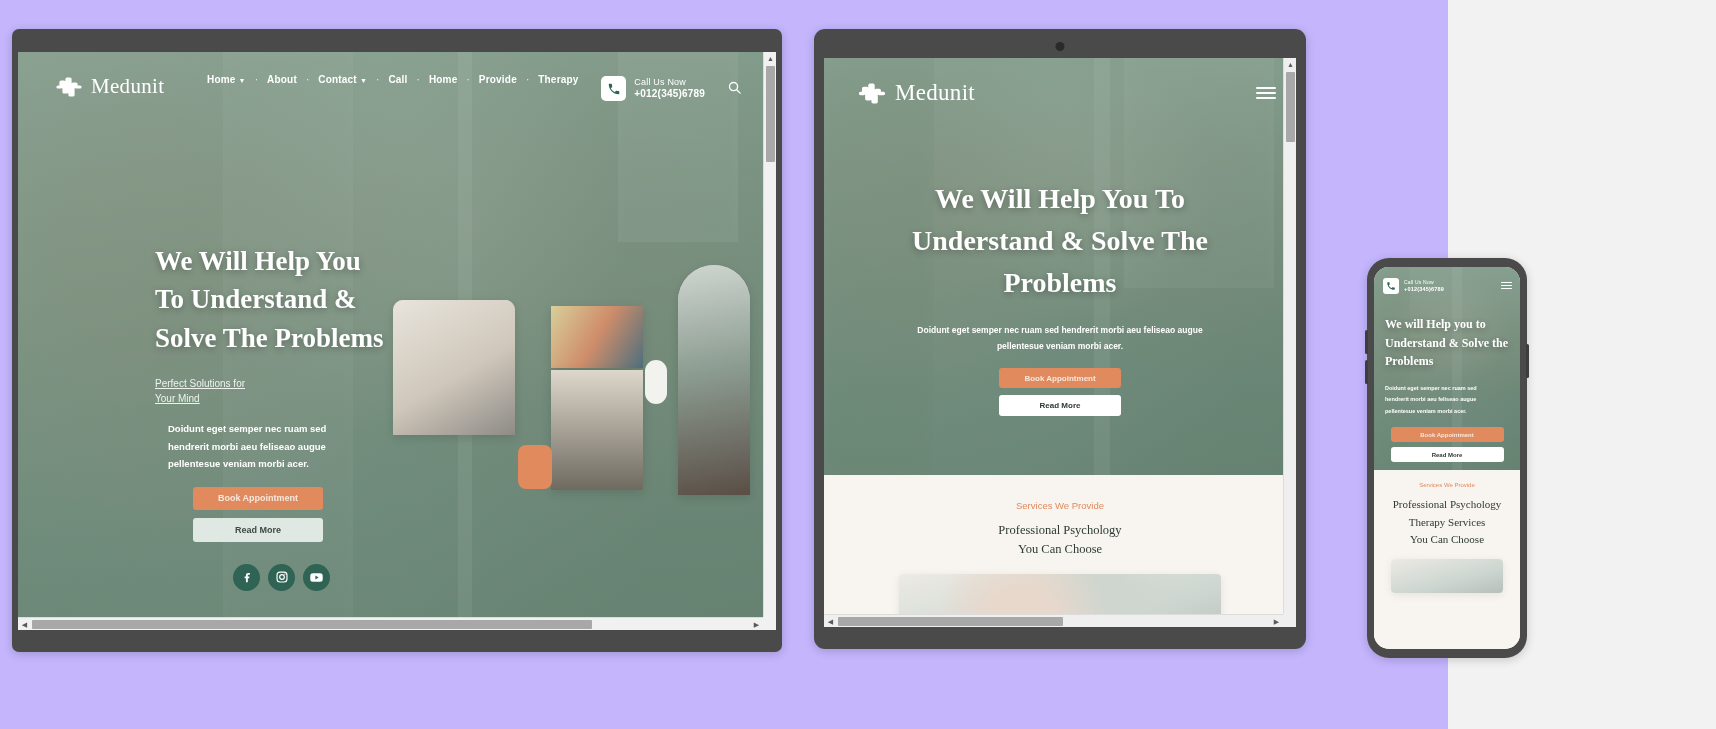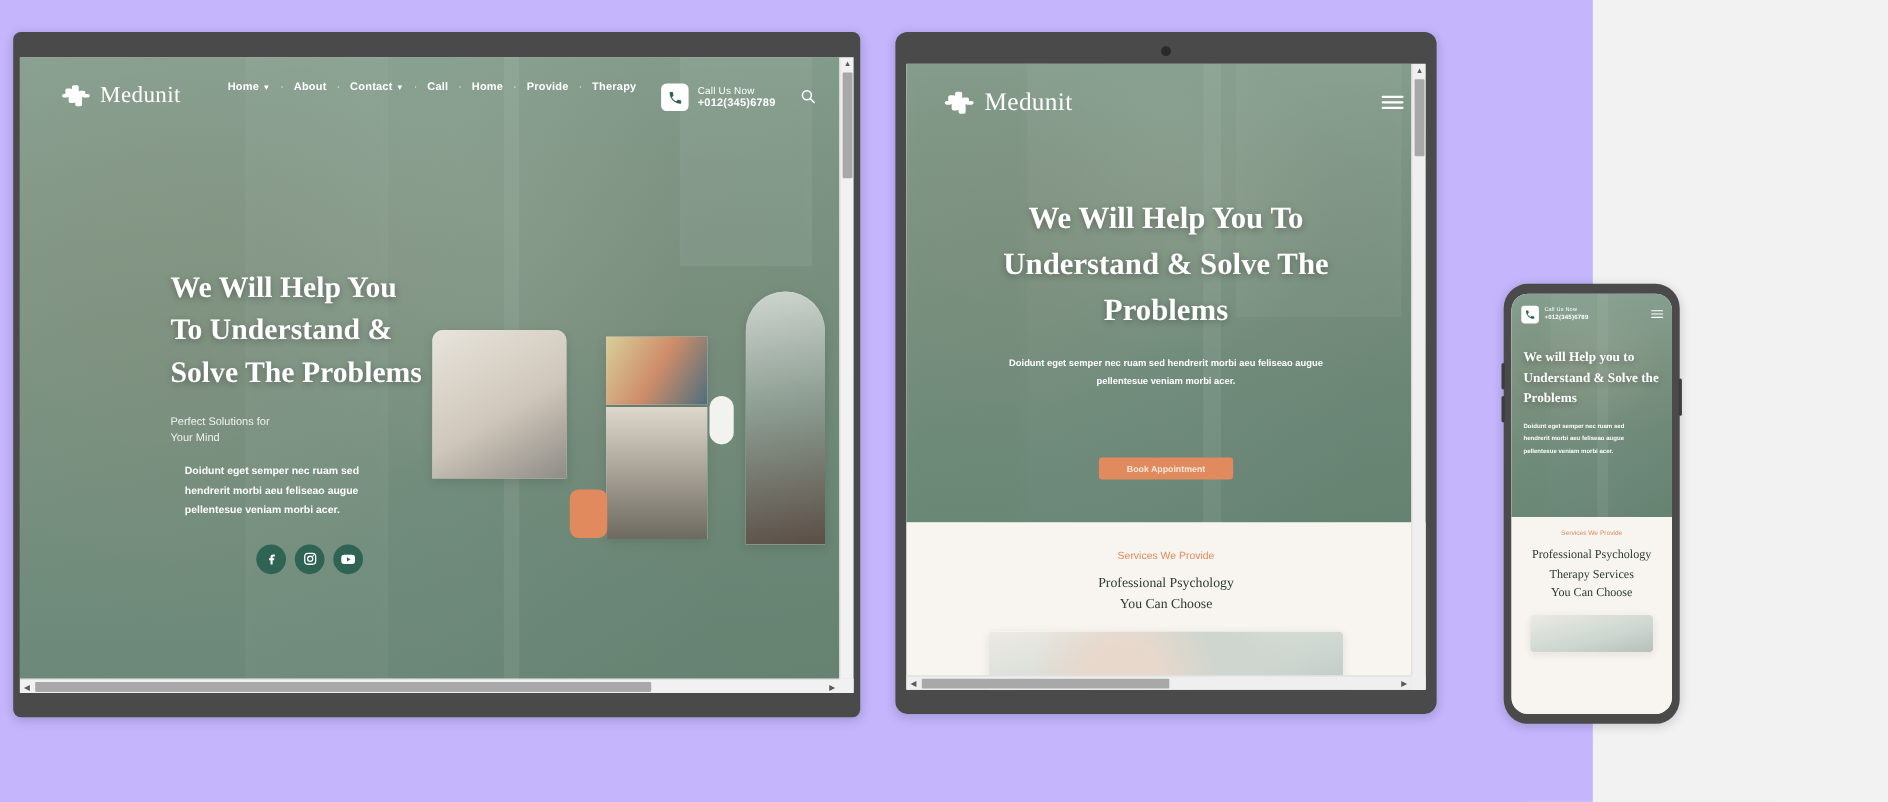--- a/index.html
+++ b/index.html
@@ -92,21 +92,21 @@
   
   .hero-copy { position:absolute; z-index:4; }
   .hero-h1 {
     font-family:"Liberation Serif", serif; color:#fff; font-weight:700;
     text-shadow:0 2px 7px rgba(0,0,0,.30);
   }
   .hero-sub { color:#eef3ef; }
   .hero-p { color:#ffffff; font-weight:700; }
   .btn {
     display:inline-flex; align-items:center; justify-content:center;
-    text-align:center; border-radius:3px; font-weight:700; white-space:nowrap;margin-top:48px;
+    text-align:center; border-radius:3px; font-weight:700; white-space:nowrap;
   }
   .btn-primary { background:#e08a5d; color:#f7e7dc; }
   .btn-ghost   { background:#dfe8e2; color:#3c4b43; }
 
   .socials { display:flex; }
   .soc {
     border-radius:50%; background:#2f6354; color:#fff;
     display:flex; align-items:center; justify-content:center;
   }
 
@@ -231,25 +231,29 @@
               <svg viewBox="0 0 24 24" width="15" height="15" fill="none" stroke="#fff" stroke-width="2.2">
                 <circle cx="10.5" cy="10.5" r="6.5"></circle>
                   <path d="M15.5 15.5L21 21" stroke-linecap="round"></path>
               </svg>
             </span>
           </button>
         </div>
 
         <div class="hero-copy" style="left:137px;top:190px;width:230px;">
           <h1 class="hero-h1" style="font-size:27px;line-height:1.42;">We Will Help You To Understand &amp; Solve The Problems</h1>
-          <div class="hero-sub" style="margin-top:19px;font-size:10px;line-height:1.55;width:130px;">
+          <div class="hero-sub" style="margin-top:19px;font-size:10px;line-height:1.55;width:130px;text-decoration:underline;">
             <span style="display:block">Perfect Solutions for</span>
             <span style="display:block">Your Mind</span>
           </div>
           <p class="hero-p" style="margin:13px 0 0 13px;font-size:9.5px;line-height:1.85;width:165px;">Doidunt eget semper nec ruam sed hendrerit morbi aeu feliseao augue pellentesue veniam morbi acer.</p>
+          <div style="margin:14px 0 0 38px;">
+            <div class="btn btn-primary" style="width:130px;height:23px;font-size:9px;">Book Appointment</div>
+            <div class="btn btn-ghost" style="width:130px;height:24px;font-size:9px;margin-top:8px;">Read More</div>
+          </div>
           <div class="socials" style="margin:22px 0 0 78px;gap:8px;">
             <span class="soc" style="width:27px;height:27px;">
               <svg viewBox="0 0 24 24" width="14" height="14" fill="#fff">
                   <path d="M14.6 8.3h2.3V5.2h-2.7c-2.5 0-4 1.5-4 4v2H8v3.1h2.2V21h3.2v-6.7h2.3l.4-3.1h-2.7V9.6c0-.9.4-1.3 1.2-1.3z"></path>
                 </svg>
             </span>
             <span class="soc" style="width:27px;height:27px;">
               <svg viewBox="0 0 24 24" width="14" height="14" fill="none" stroke="#fff" stroke-width="2">
                   <rect x="3.5" y="3.5" width="17" height="17" rx="5"></rect>
                   <circle cx="12" cy="12" r="4"></circle>

